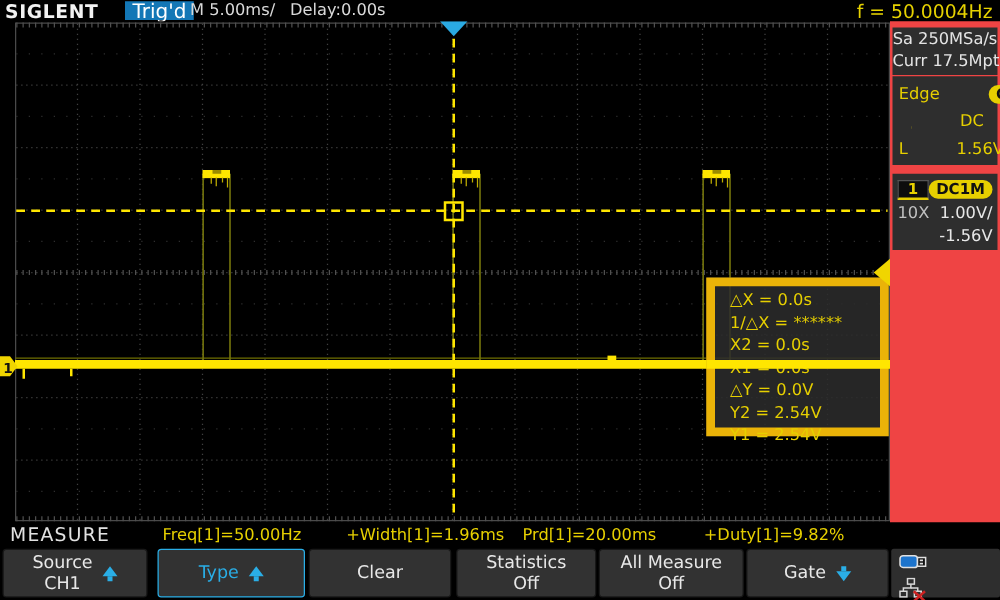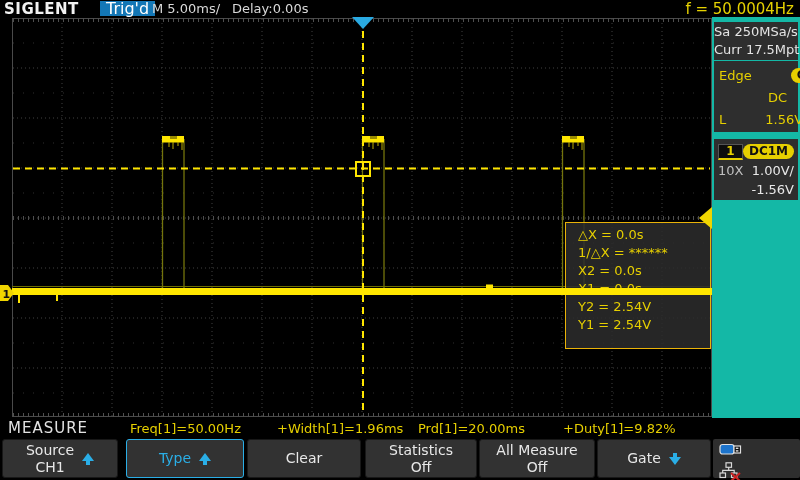--- a/index.html
+++ b/index.html
@@ -16,30 +16,30 @@
   #tb{left:152px;top:1px;color:#d9d9d9;font-size:13px;}
   #delay{left:232px;top:1px;color:#d9d9d9;font-size:13px;}
   #fcounter{right:6px;top:0px;color:#e6d200;font-size:15px;}
 
   
   #main{left:0;top:17px;width:800px;height:401px;background:#000;}
   #scopesvg{position:absolute;left:0;top:0;}
 
   
   #cursorbox{left:565px;top:205px;width:146px;height:127px;
-             background:rgba(44,44,44,0.86);border:1px solid #eab308;box-sizing:border-box;}
+             background:rgba(44,44,44,0.86);border:7px solid #eab308;box-sizing:border-box;}
   .cline{padding-left:12px;height:18px;line-height:18px;font-size:13px;color:#e6cf00;white-space:pre;}
   #cursorbox .pad{height:3px;}
   #base-overlay{left:565px;top:271px;width:147px;height:7px;background:#ffe600;}
   #trig-level-marker{left:699px;top:190px;width:0;height:0;
       border-top:11px solid transparent;border-bottom:11px solid transparent;
       border-right:13px solid #f0d500;}
 
   
-  #sidebar{left:712px;top:17px;width:88px;height:401px;background:#14b8a6;}
+  #sidebar{left:712px;top:17px;width:88px;height:401px;background:#ef4444;}
   .sbox{position:absolute;left:2px;width:84px;background:#2e2e2e;box-sizing:border-box;}
   #acqbox{top:5px;height:38px;padding-top:1px;}
   .wline{color:#e4e4e4;font-size:13px;line-height:18px;text-align:center;white-space:nowrap;}
   #trigbox{top:44px;height:71px;padding:3px 5px 0 5px;}
   .trow{display:flex;justify-content:space-between;align-items:center;height:22px;gap:39px;}
   .ytxt{color:#e6cf00;font-size:13px;}
   .badge{background:#e6cf00;color:#111;font-size:12px;font-weight:bold;
          border-radius:8px;padding:0 6px;line-height:15px;}
   #chbox{top:122px;height:61px;padding:3px 4px 0 4px;}
   .crow{display:flex;justify-content:space-between;align-items:center;height:19px;}
@@ -163,20 +163,21 @@
       <text x="2.5" y="281" font-size="11" font-weight="bold" fill="#111">1</text>
     </g>
   </svg>
 
   <div id="cursorbox" class="abs">
     <div class="pad"></div>
     <div class="cline">△X = 0.0s</div>
     <div class="cline">1/△X = ******</div>
     <div class="cline">X2 = 0.0s</div>
     <div class="cline">X1 = 0.0s</div>
+    <div class="cline">△Y = 0.0V</div>
     <div class="cline">Y2 = 2.54V</div>
     <div class="cline">Y1 = 2.54V</div>
   </div>
   <div id="base-overlay" class="abs"></div>
   <div id="trig-level-marker" class="abs"></div>
 </div>
 
 <div id="sidebar" class="abs">
   <div id="acqbox" class="sbox">
     <div class="wline">Sa 250MSa/s</div>

